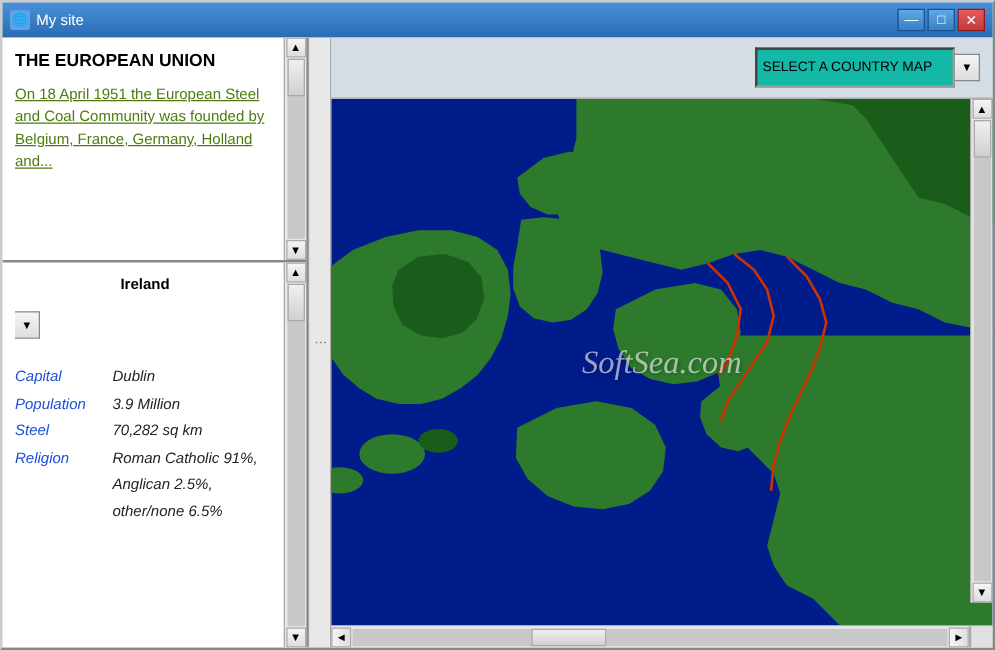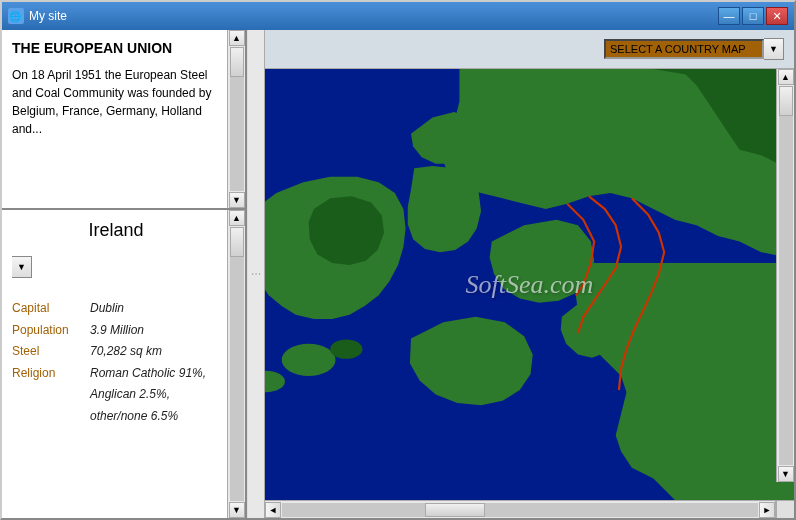--- a/index.html
+++ b/index.html
@@ -150,21 +150,22 @@
 
     .section-title {
       font-weight: bold;
       font-size: 14px;
       margin-bottom: 10px;
     }
 
     .section-text {
       font-size: 12px;
       line-height: 1.5;
-      color: #000000;
+      color: #4d7c0f;
+      text-decoration: underline;
     }
 
     .left-bottom {
       flex: 1;
       overflow: hidden;
       position: relative;
     }
 
     .left-bottom-scroll {
       position: absolute;
@@ -177,22 +178,22 @@
       display: flex;
       flex-direction: column;
       align-items: center;
     }
 
     .left-bottom-content {
       padding: 10px 25px 10px 10px;
     }
 
     .country-title {
-      font-weight: normal;
-      font-size: 18px;
+      font-weight: bold;
+      font-size: 12px;
       text-align: center;
       margin-bottom: 15px;
     }
 
     .select-wrapper {
       display: flex;
       align-items: center;
       margin-bottom: 20px;
     }
 
@@ -226,21 +227,22 @@
       line-height: 1.8;
     }
 
     .info-row {
       display: flex;
       gap: 8px;
     }
 
     .info-label {
       min-width: 70px;
-      color: #a16207;
+      color: #1d4ed8;
+      font-style: italic;
     }
 
     .info-value {
       color: #222;
       font-style: italic;
     }
 
     
     .right-panel {
       flex: 1;
@@ -259,24 +261,24 @@
       border-bottom: 1px solid #aaa;
     }
 
     .map-select-wrapper {
       display: flex;
       align-items: center;
     }
 
     .map-select {
       border: 2px inset #999;
-      background: #a16207;
+      background: #14b8a6;
       padding: 2px 4px;
       font-size: 11px;
-      height: 20px;
+      height: 32px;
       width: 160px;
       cursor: pointer;
       appearance: none;
       -webkit-appearance: none;
     }
 
     .map-select-arrow {
       width: 20px;
       height: 22px;
       background: linear-gradient(to bottom, #f5f5f5, #ddd);

